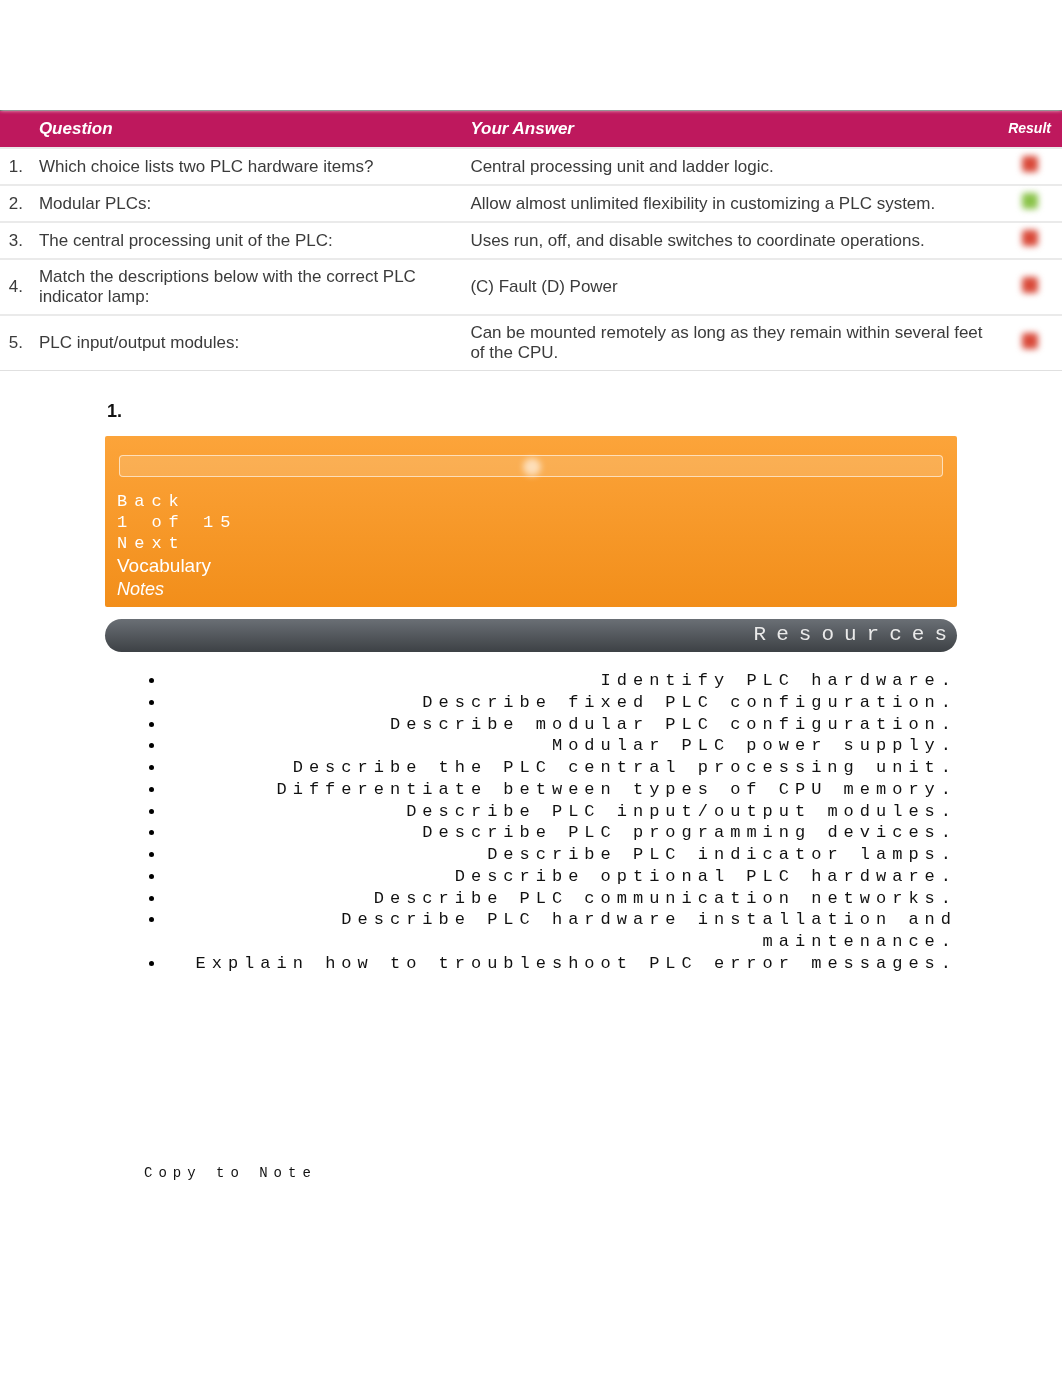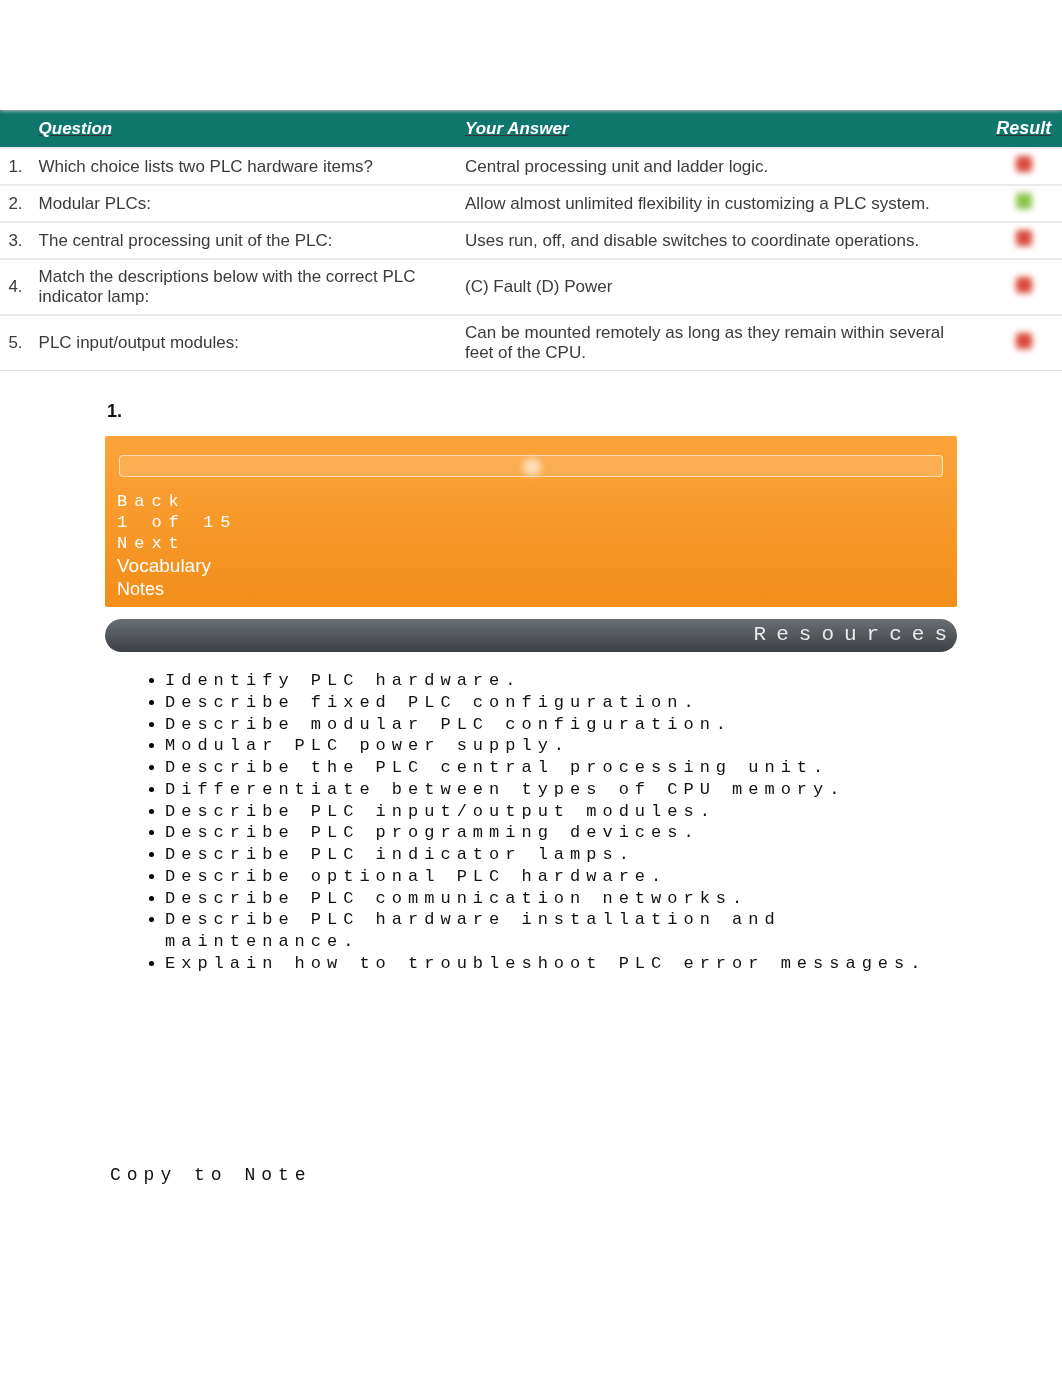--- a/index.html
+++ b/index.html
@@ -18,38 +18,37 @@
       filter: blur(2px);
     }
 
     
     .results-table {
       width: 100%;
       border-collapse: collapse;
       font-size: 17px;
     }
     .results-table thead tr {
-      background: #0f766e;
-      text-decoration: underline;
+      background: #be185d;
     }
     .results-table thead th {
       color: #fff;
       font-style: italic;
       font-weight: bold;
       text-align: left;
       padding: 8px 10px;
       border-top: 1px solid #4a4a4a;
     }
     .results-table thead th.num-col { width: 28px; }
     .results-table thead th.q-col { width: 418px; }
     .results-table thead th.a-col { width: 520px; }
     .results-table thead th.r-col {
       width: 40px;
       text-align: center;
-      font-size: 18px;
+      font-size: 14px;
       line-height: 1.1;
     }
     .results-table tbody td {
       padding: 7px 10px;
       color: #3b3b3b;
       font-size: 17px;
       vertical-align: middle;
       border-top: 2px solid #eaeaea;
       border-bottom: 1px solid #e0e0e0;
       background: #fff;
@@ -117,21 +116,21 @@
       font-size: 17px;
       padding: 1px 2px;
       white-space: nowrap;
     }
     .orange-line.vocab,
     .orange-line.notes {
       font-family: Verdana, sans-serif;
       letter-spacing: 0;
       font-size: 19px;
     }
-    .orange-line.notes { font-size: 18px; }
+    .orange-line.notes { font-size: 18px; font-style: italic; }
     .orange-line.actionrow {
       font-family: "Courier New", monospace;
       letter-spacing: 6px;
       font-size: 18px;
       color: #111;
       padding-top: 4px;
       padding-bottom: 2px;
     }
 
     
@@ -148,36 +147,38 @@
       padding: 4px 0 6px 0;
     }
 
     
     .objectives-wrap {
       padding: 18px 105px 40px 105px;
     }
     .objectives-list {
       list-style: disc;
       padding-left: 60px;
+      text-align: right;
     }
     .objectives-list li {
       font-family: "Courier New", monospace;
       letter-spacing: 6px;
       font-size: 17px;
       color: #111;
       line-height: 1.28;
     }
     .objectives-list li::marker { color: #000; }
 
     .copy-note {
       font-family: "Courier New", monospace;
       letter-spacing: 6px;
-      font-size: 18px;
+      font-size: 14px;
       color: #111;
       padding: 150px 0 0 110px;
+      margin-left: 34px;
     }
 
     .bottom-blur {
       height: 140px;
       background: #fff;
     }
   </style>
 </head>
 <body>
 

